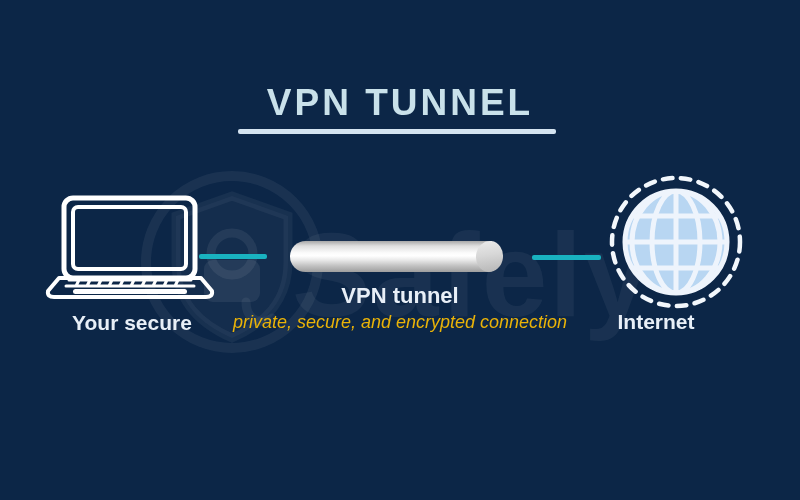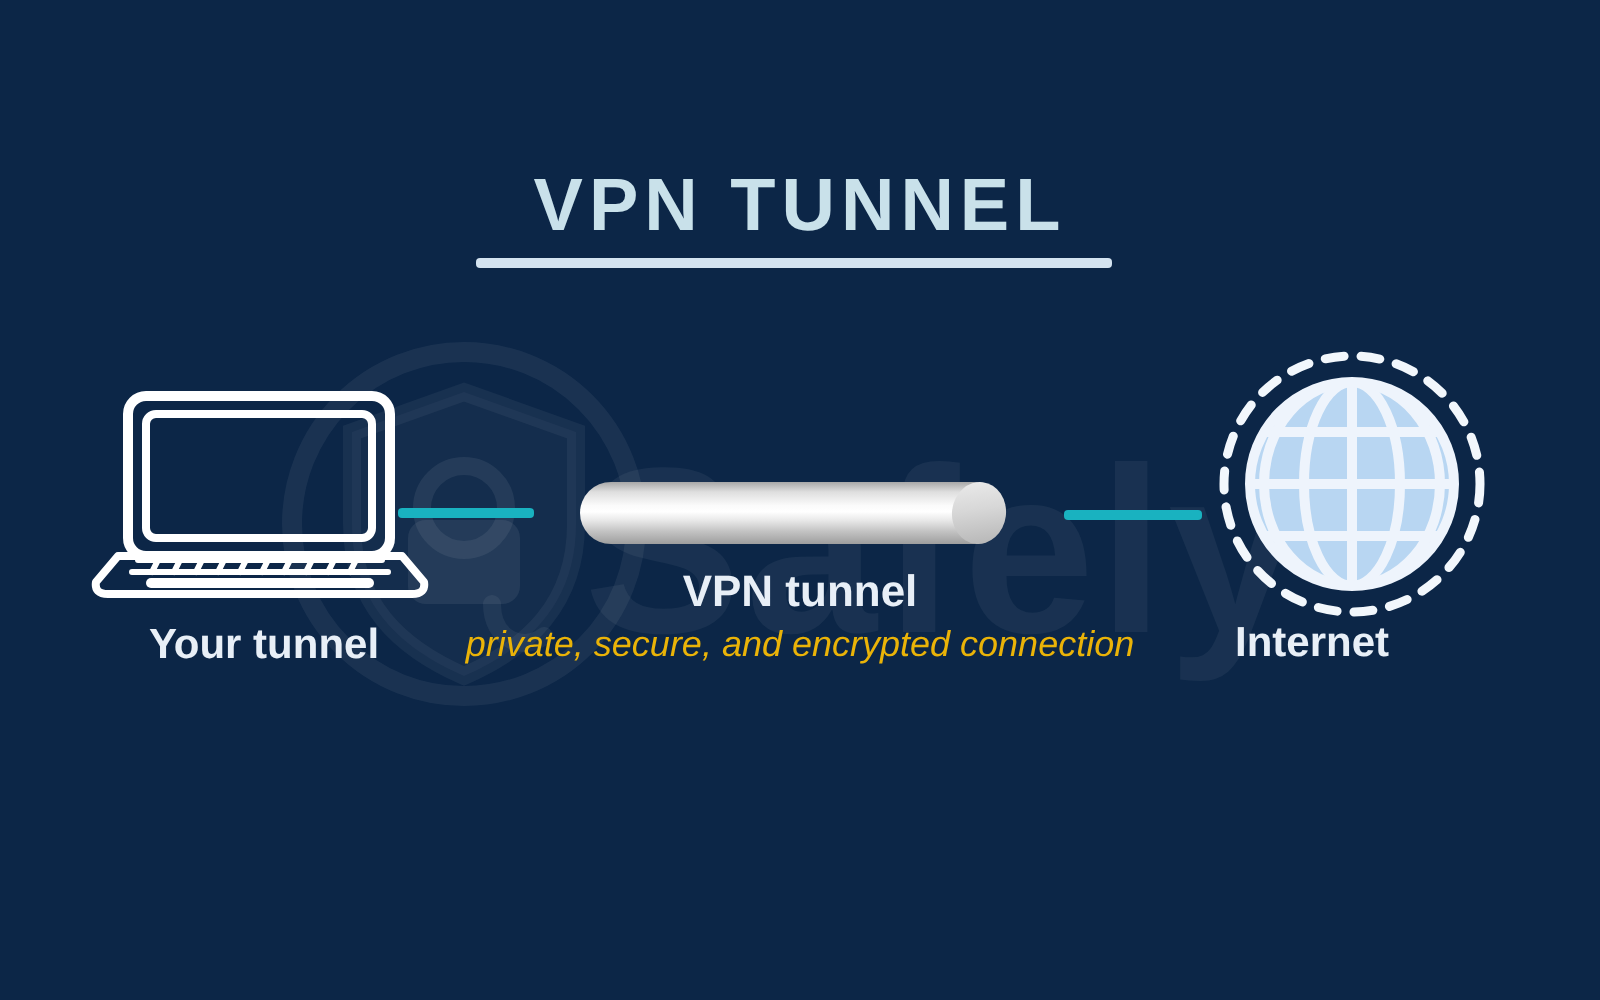--- a/index.html
+++ b/index.html
@@ -125,21 +125,21 @@
     <g fill="none" stroke="#ffffff" stroke-linejoin="round" stroke-linecap="round">
       <rect x="19" y="3" width="131" height="80" rx="9" stroke-width="5"></rect>
       <rect x="28" y="12" width="113" height="62" rx="5" stroke-width="4"></rect>
       <path d="M14 83 H156 L167 96 Q168 102 161 102 H9 Q2 102 3 96 Z" stroke-width="4"></path>
       <path d="M24 85 H146 M21 91 H149
                M34 85 l-3 6 M45 85 l-3 6 M56 85 l-3 6 M67 85 l-3 6 M78 85 l-3 6
                M89 85 l-3 6 M100 85 l-3 6 M111 85 l-3 6 M122 85 l-3 6 M133 85 l-3 6" stroke-width="3"></path>
       <rect x="28" y="94" width="114" height="5" rx="2.5" fill="#ffffff" stroke="none"></rect>
     </g>
   </svg>
-  <div class="node-label device-label">Your tunnel</div>
+  <div class="node-label device-label">Your secure</div>
 
   <div class="connector left"></div>
 
   <div class="tunnel-body"></div>
   <div class="tunnel-cap"></div>
   <div class="node-label tunnel-label">VPN tunnel</div>
   <div class="tunnel-sublabel">private, secure, and encrypted connection</div>
 
   <div class="connector right"></div>
 

